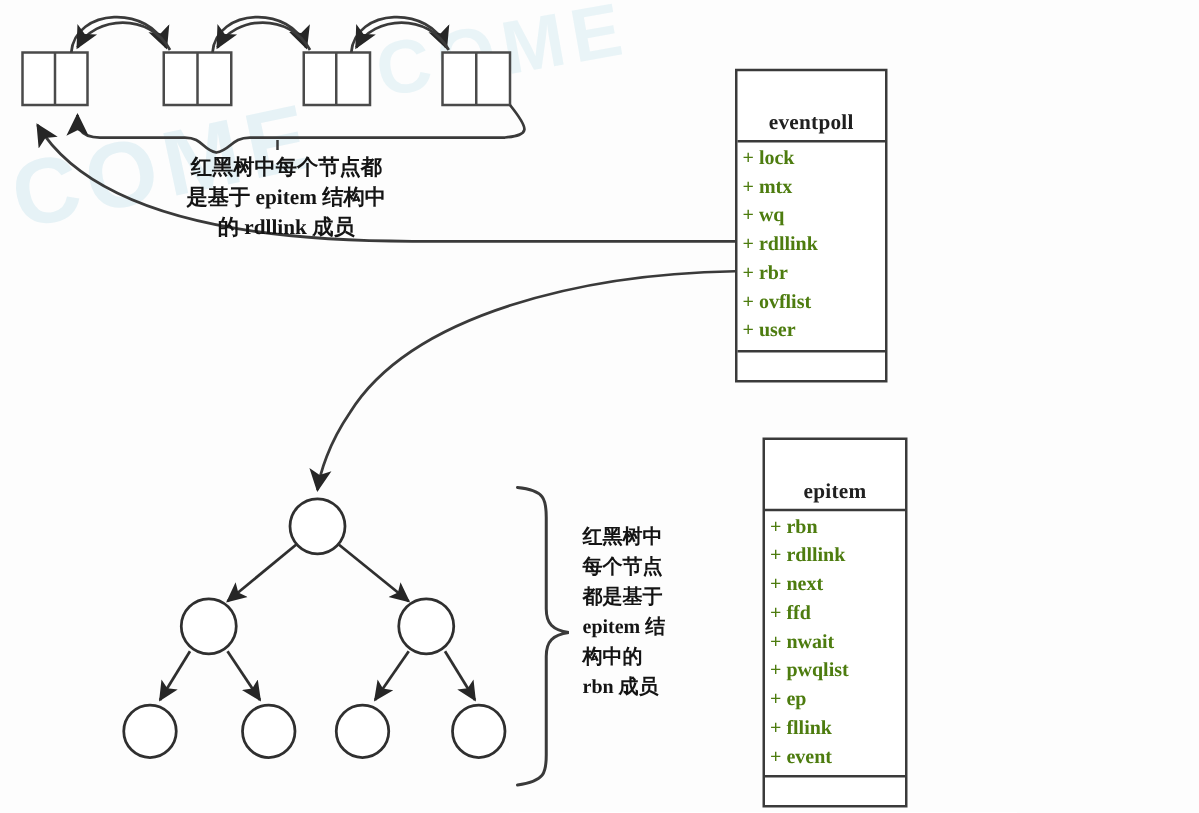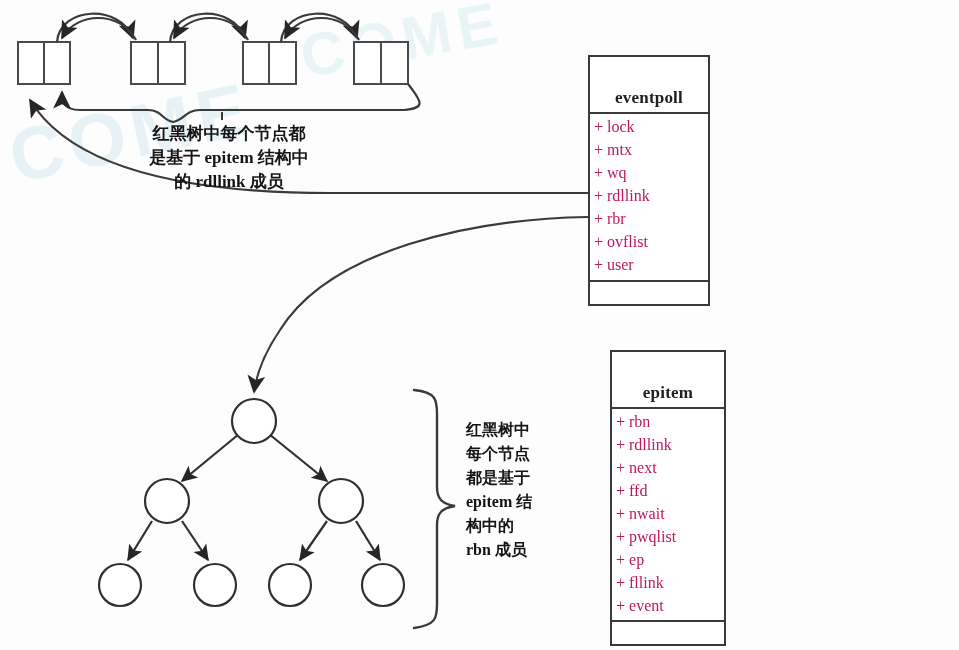--- a/index.html
+++ b/index.html
@@ -40,22 +40,22 @@
     line-height: 1.1;
     letter-spacing: 0.2px;
     margin-top: 29px;
   }
   .uml-members {
     padding: 2px 0 2px 0;
     border-bottom: 2px solid #3a3a3a;
   }
   .uml-member {
     font-size: 16px;
-    font-weight: normal;
-    color: #be185d;
+    font-weight: bold;
+    color: #4d7c0f;
     padding: 0px 0 1px 4px;
     line-height: 1.38;
     white-space: nowrap;
   }
   .uml-footer {
     height: 22px;
   }
 
   #eventpoll-box { left: 588px; top: 55px; width: 122px; }
   #eventpoll-box .uml-members { padding-bottom: 3px; }

